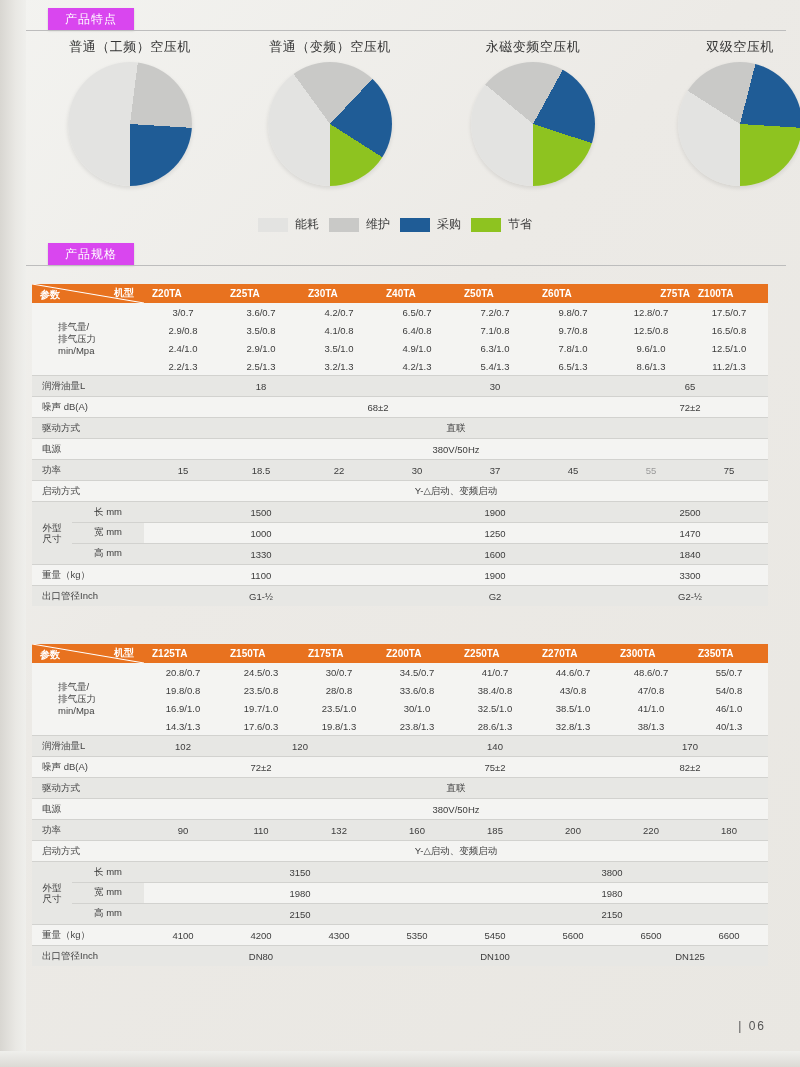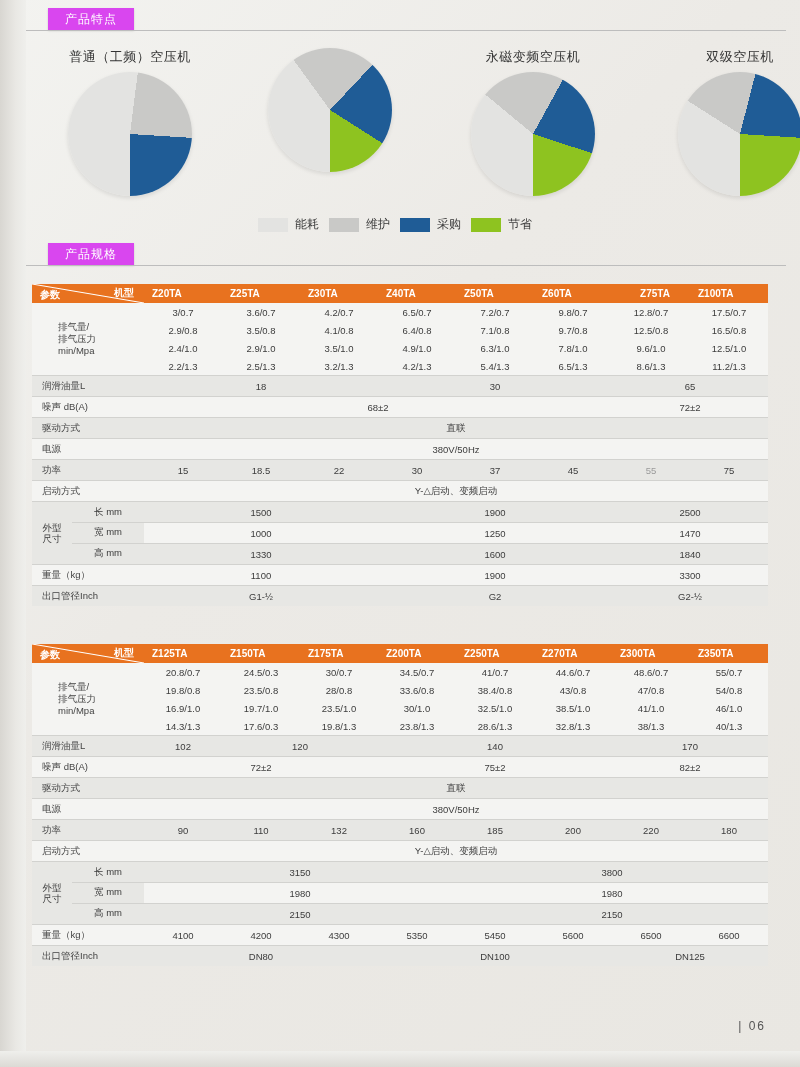--- a/index.html
+++ b/index.html
@@ -21,21 +21,21 @@
   
   .sec-head{
     position:absolute;height:22px;background:#d946ef;
     color:#fff;font-size:12px;letter-spacing:1px;
     display:flex;align-items:center;justify-content:center;
     box-shadow:0 1px 2px rgba(0,0,0,.15);
   }
   .sec-rule{position:absolute;height:1px;background:#bdbdbd;}
 
   
-  .pies{position:absolute;left:30px;top:48px;width:750px;height:190px;text-decoration:underline;}
+  .pies{position:absolute;left:30px;top:38px;width:750px;height:190px;text-decoration:underline;}
   .pie-block{position:absolute;width:190px;text-align:center;}
   .pie-title{font-size:13px;color:#333;margin-bottom:6px;letter-spacing:.5px;}
   .pie{width:124px;height:124px;border-radius:50%;margin:0 auto;
        box-shadow:0 2px 4px rgba(0,0,0,.10);}
 
   .legend{position:absolute;left:258px;top:216px;width:420px;display:flex;gap:10px;align-items:center;font-size:12px;}
   .legend .item{display:flex;align-items:center;gap:7px;}
   .sw{width:30px;height:14px;display:inline-block;}
 
   
@@ -61,20 +61,21 @@
 
 <div class="sec-head" style="left:48px;top:8px;width:86px;">产品特点</div>
 <div class="sec-rule" style="left:26px;top:30px;width:760px;"></div>
 
 <div class="pies">
   <div class="pie-block" style="left:5px;top:0;">
     <div class="pie-title">普通（工频）空压机</div>
     <div class="pie" id="pie0" style="background: conic-gradient(from 180deg, rgb(227, 227, 225) 0deg, rgb(227, 227, 225) 187.2deg, rgb(201, 201, 199) 187.2deg, rgb(201, 201, 199) 273.6deg, rgb(31, 92, 150) 273.6deg, rgb(31, 92, 150) 360deg);"></div>
   </div>
   <div class="pie-block" style="left:205px;top:0;">
+    <div class="pie-title">普通（变频）空压机</div>
     <div class="pie" id="pie1" style="background: conic-gradient(from 180deg, rgb(227, 227, 225) 0deg, rgb(227, 227, 225) 144deg, rgb(201, 201, 199) 144deg, rgb(201, 201, 199) 223.2deg, rgb(31, 92, 150) 223.2deg, rgb(31, 92, 150) 302.4deg, rgb(142, 195, 32) 302.4deg, rgb(142, 195, 32) 360deg);"></div>
   </div>
   <div class="pie-block" style="left:408px;top:0;">
     <div class="pie-title">永磁变频空压机</div>
     <div class="pie" id="pie2" style="background: conic-gradient(from 180deg, rgb(227, 227, 225) 0deg, rgb(227, 227, 225) 129.6deg, rgb(201, 201, 199) 129.6deg, rgb(201, 201, 199) 208.8deg, rgb(31, 92, 150) 208.8deg, rgb(31, 92, 150) 288deg, rgb(142, 195, 32) 288deg, rgb(142, 195, 32) 360deg);"></div>
   </div>
   <div class="pie-block" style="left:615px;top:0;">
     <div class="pie-title">双级空压机</div>
     <div class="pie" id="pie3" style="background: conic-gradient(from 180deg, rgb(227, 227, 225) 0deg, rgb(227, 227, 225) 122.4deg, rgb(201, 201, 199) 122.4deg, rgb(201, 201, 199) 194.4deg, rgb(31, 92, 150) 194.4deg, rgb(31, 92, 150) 273.6deg, rgb(142, 195, 32) 273.6deg, rgb(142, 195, 32) 360deg);"></div>
   </div>
@@ -124,21 +125,21 @@
               <line x1="0" y1="0" x2="112" y2="19" stroke="#ffffff" stroke-width="1"></line>
             </svg>
           </div>
         </td>
         <td style="text-align:left;padding-left:8px;">Z20TA</td>
         <td style="text-align:left;padding-left:8px;">Z25TA</td>
         <td style="text-align:left;padding-left:8px;">Z30TA</td>
         <td style="text-align:left;padding-left:8px;">Z40TA</td>
         <td style="text-align:left;padding-left:8px;">Z50TA</td>
         <td style="text-align:left;padding-left:8px;">Z60TA</td>
-        <td style="text-align:center;padding-left:8px;">Z75TA</td>
+        <td style="text-align:right;padding-left:8px;">Z75TA</td>
         <td style="text-align:left;padding-left:8px;">Z100TA</td>
       </tr>
       <tr class="rowA">
         <td rowspan="4" class="lbl2" style="line-height:12px;">
           <div>排气量/</div>
           <div>排气压力</div>
           <div>min/Mpa</div>
         </td>
         <td style="height:18px;">3/0.7</td>
         <td style="height:18px;">3.6/0.7</td>

